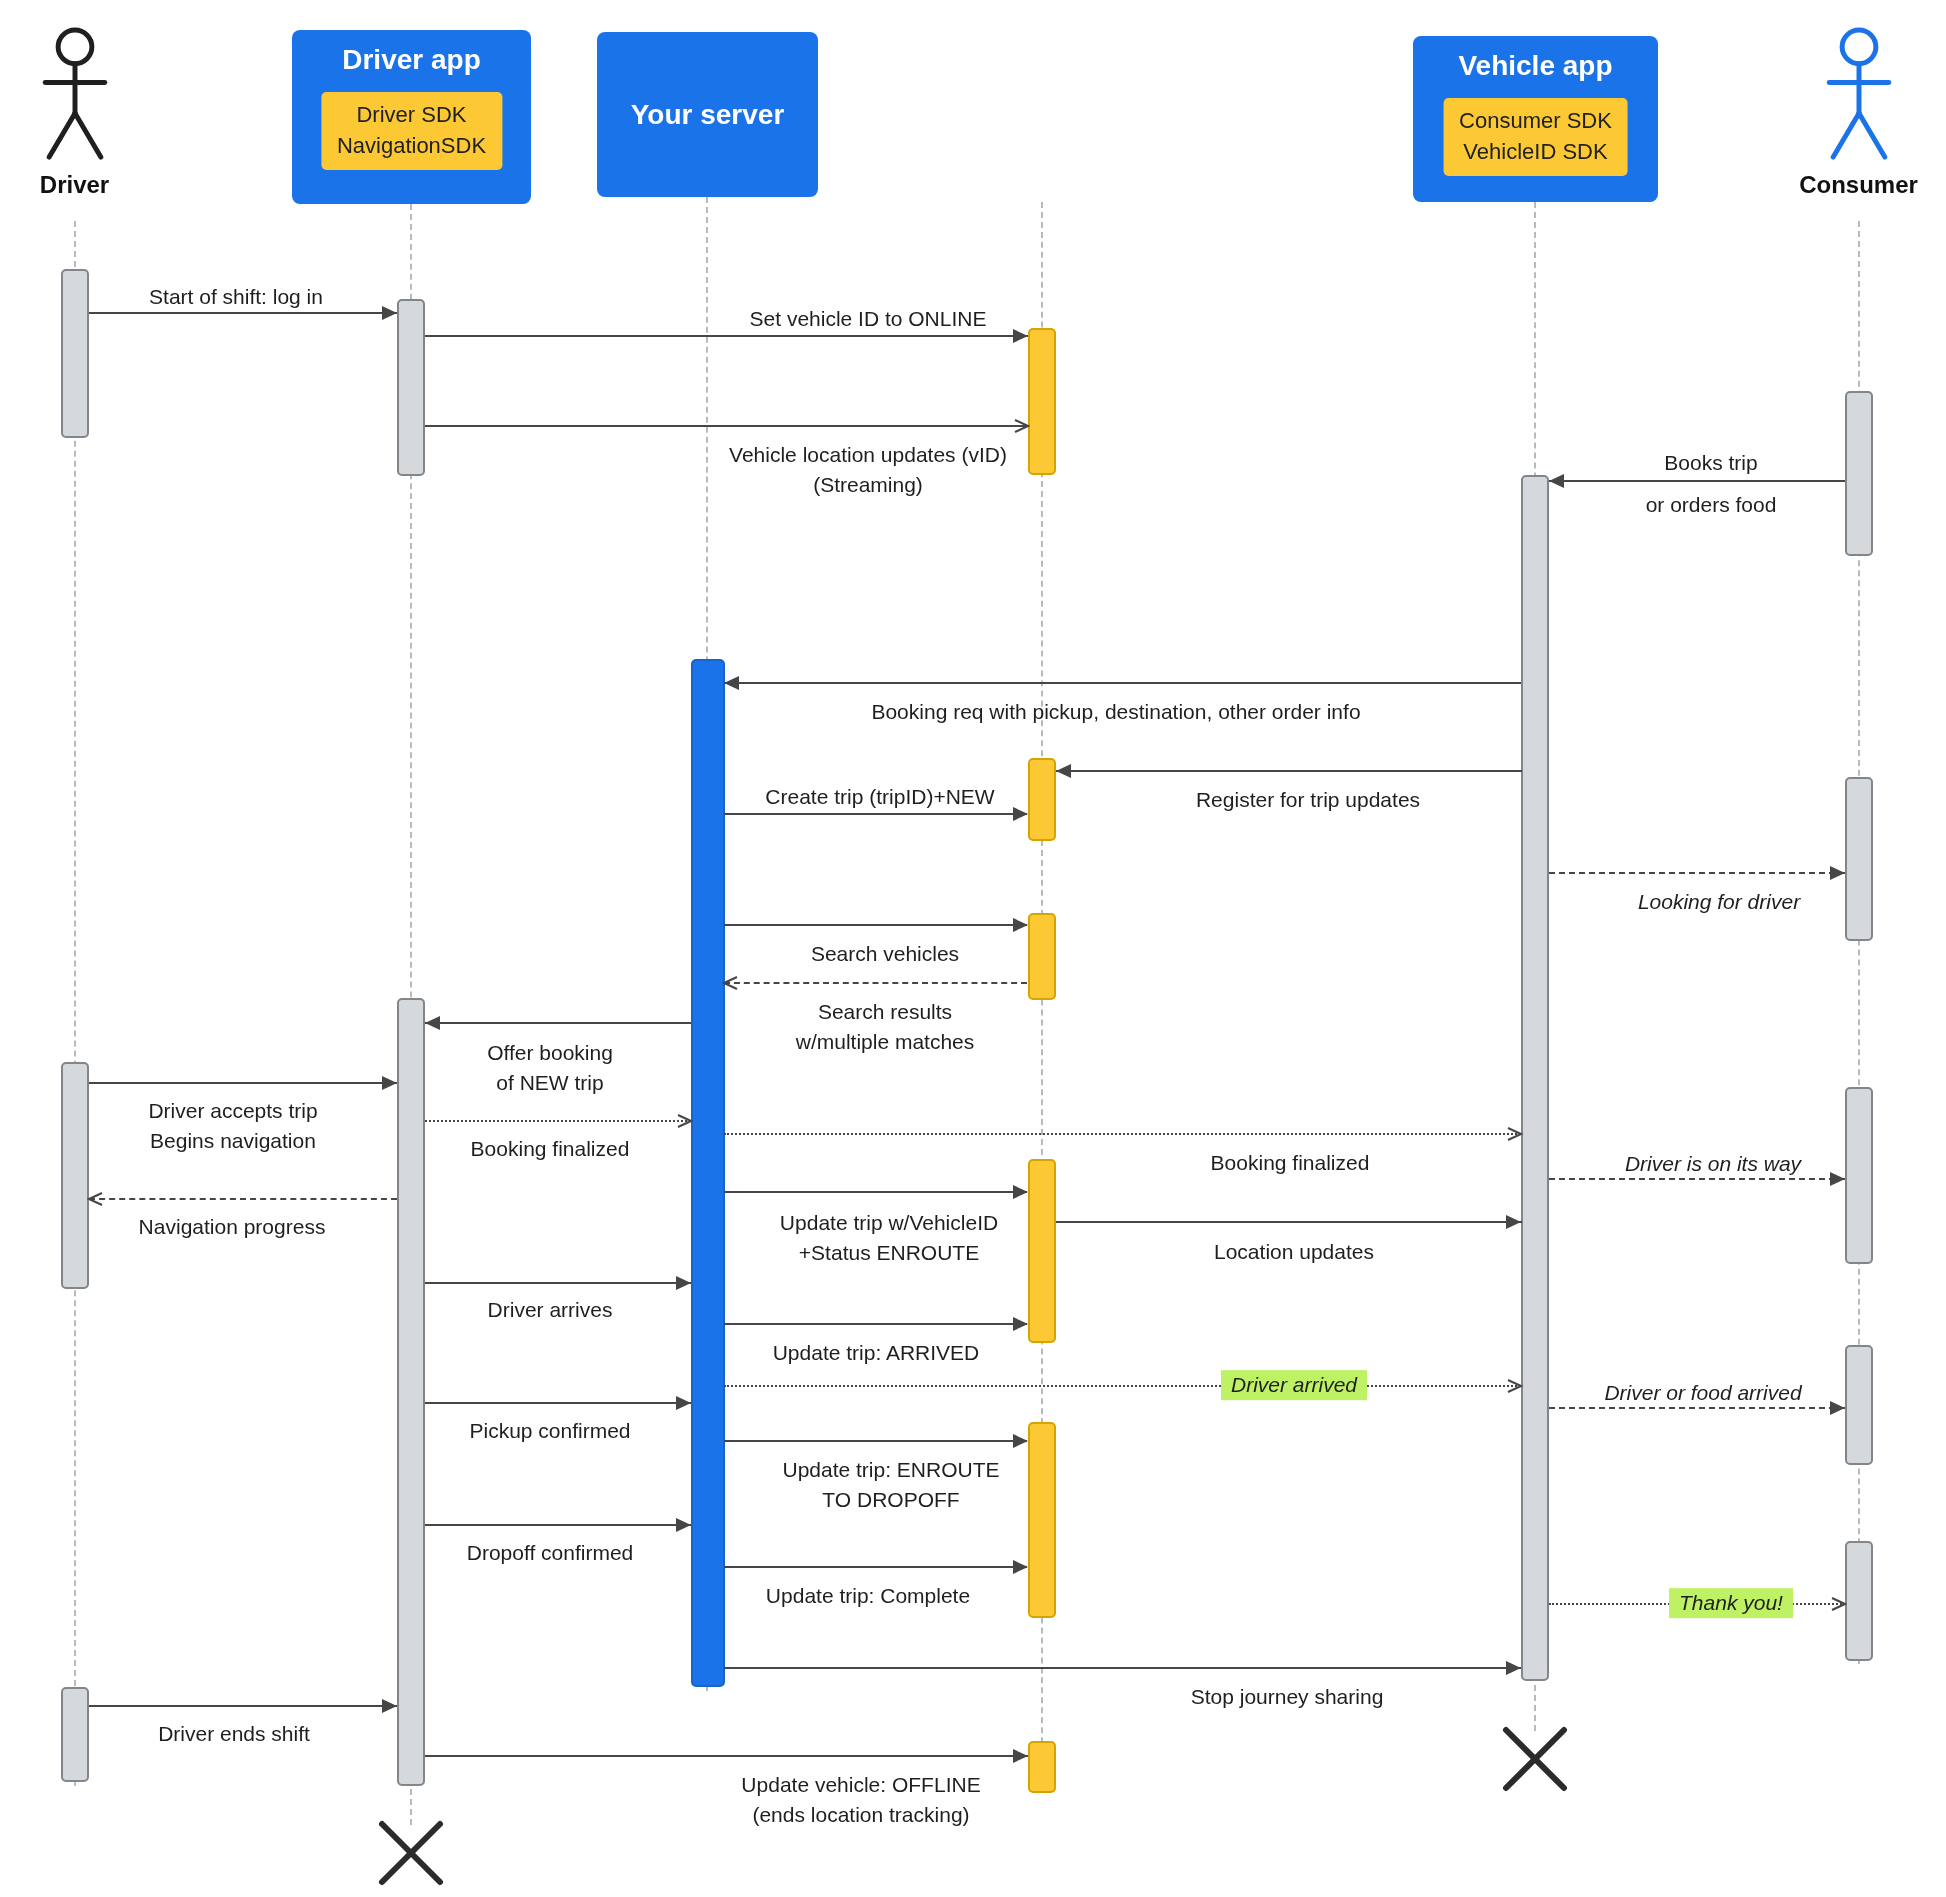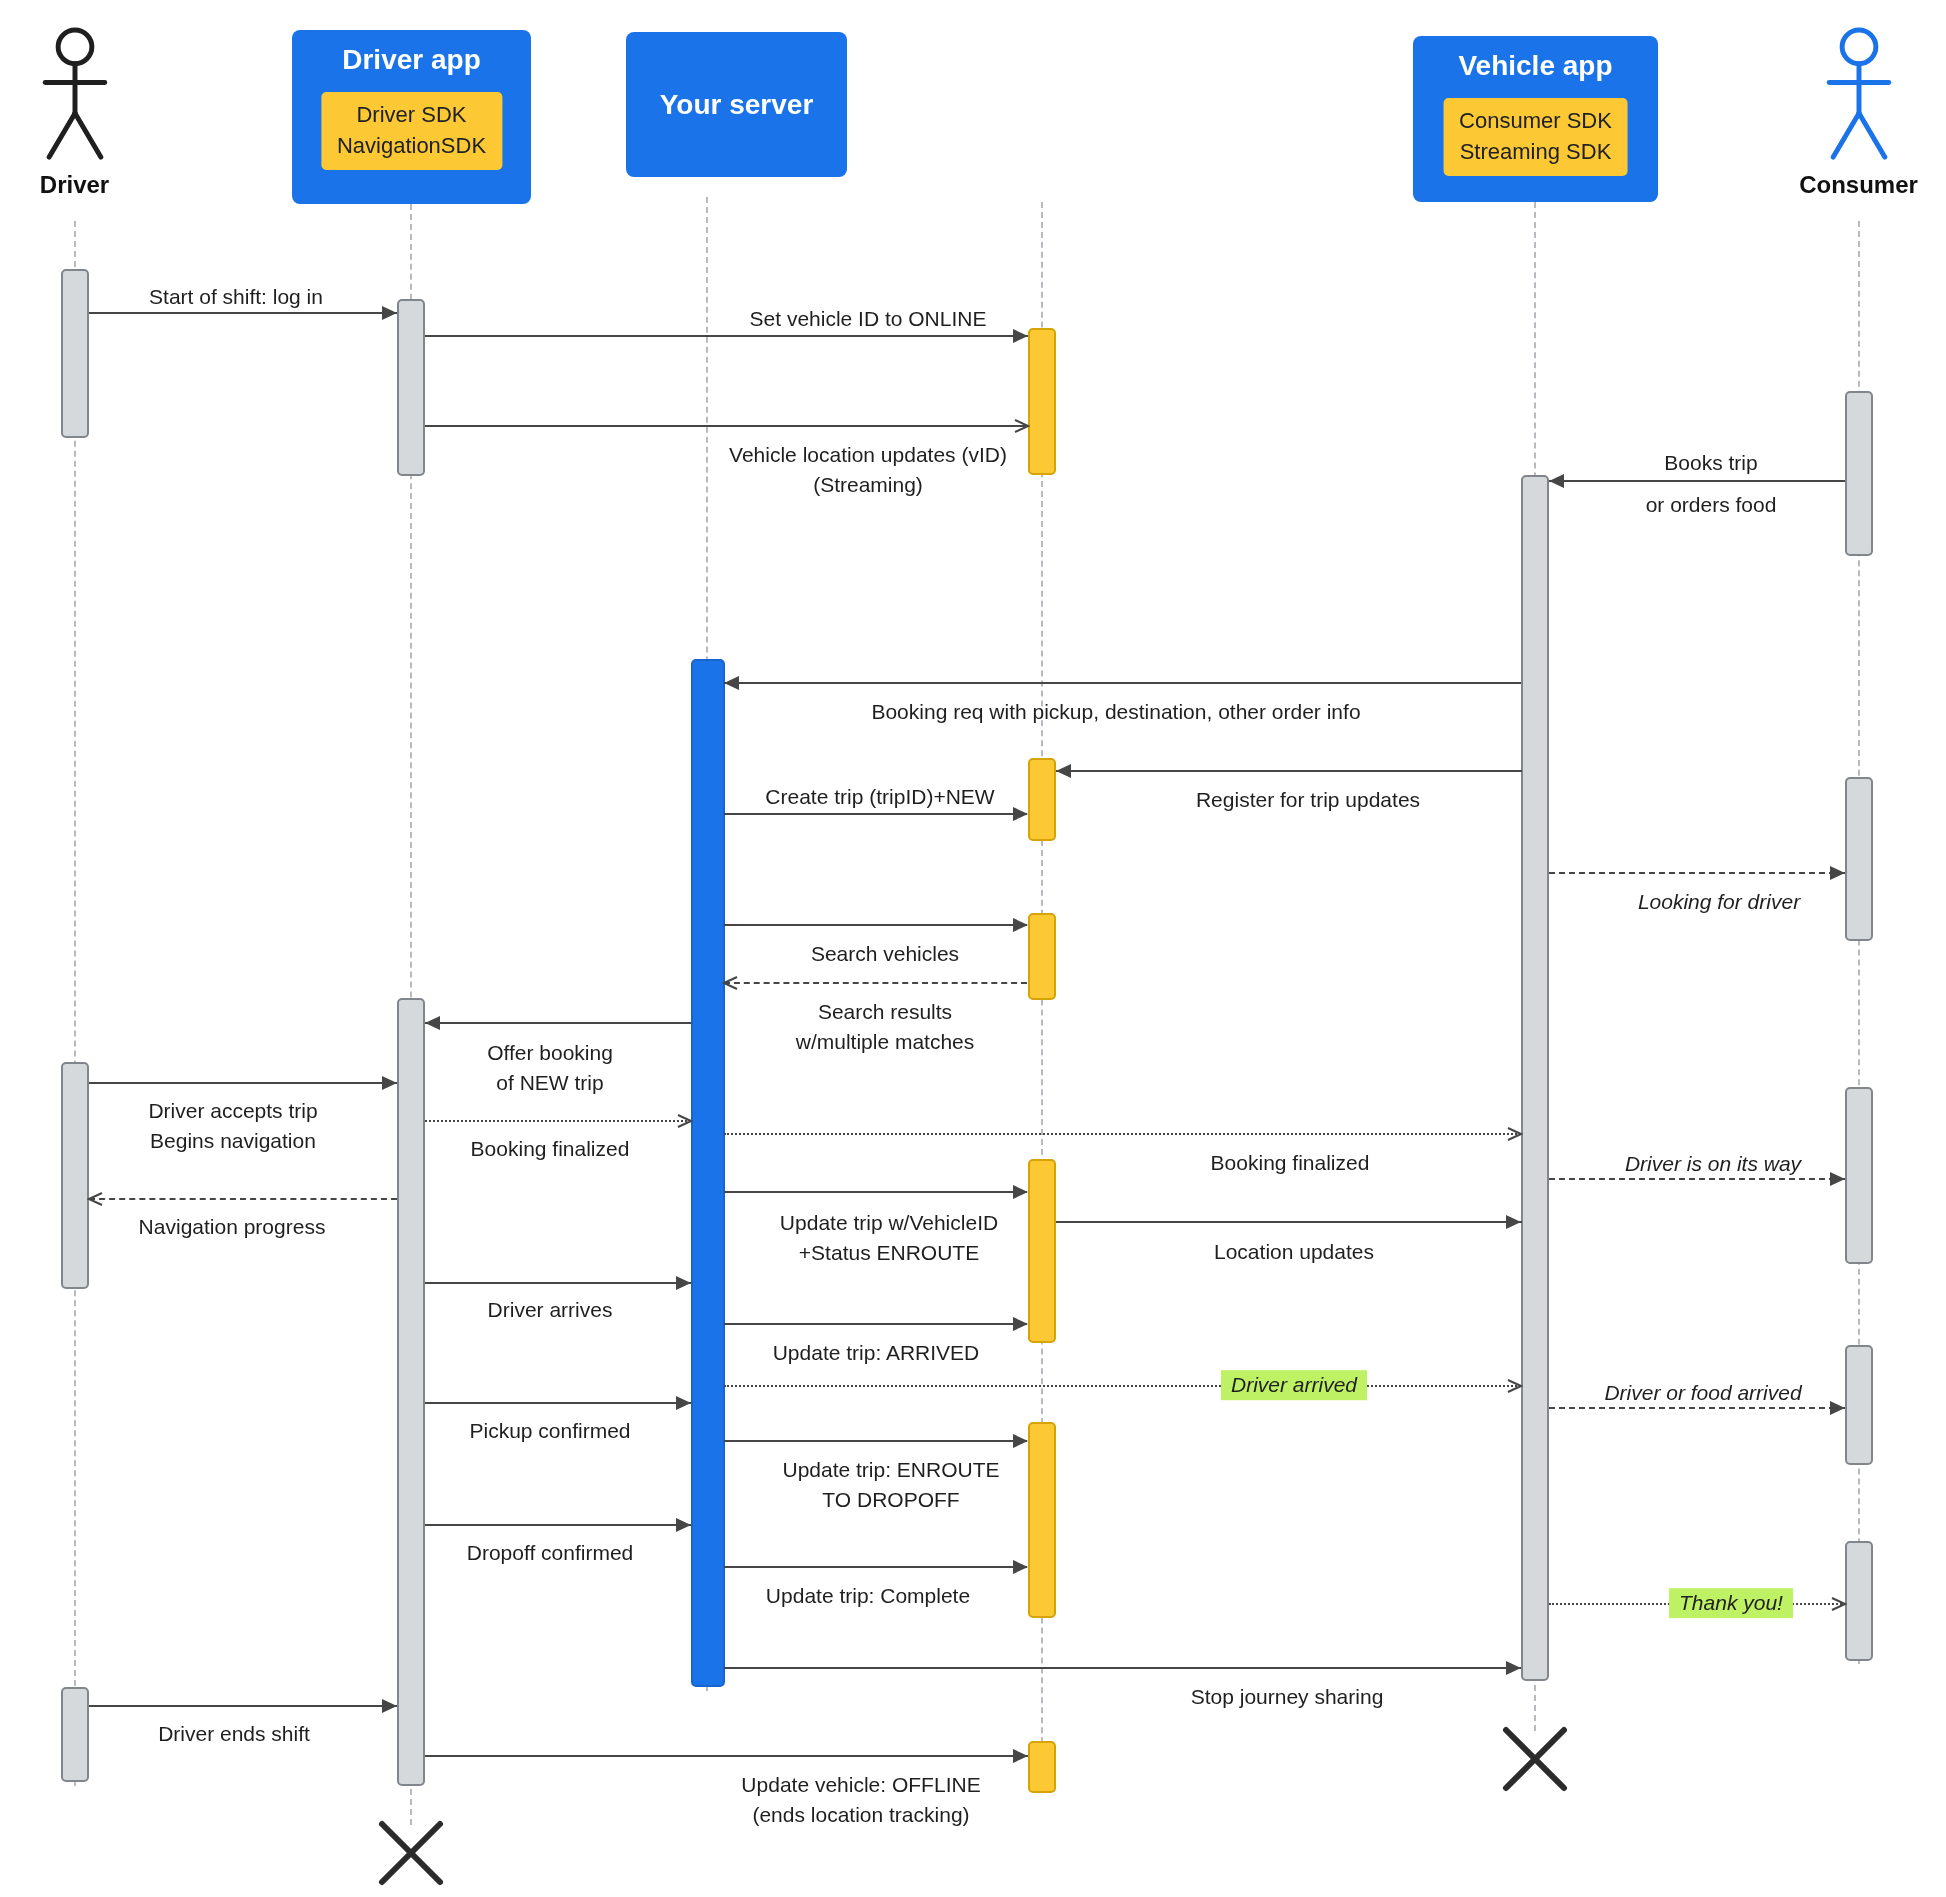--- a/index.html
+++ b/index.html
@@ -59,30 +59,30 @@
   </div>
 
   <div class="pbox blue top-title" style="left:292px;top:30px;width:239px;height:174px;">
     <div class="pbox-title">Driver app</div>
     <div class="sdkbox">
       <div>Driver SDK</div>
       <div>NavigationSDK</div>
     </div>
   </div>
 
-  <div class="pbox blue center-title" style="left:626px;top:32px;width:221px;height:145px;">
+  <div class="pbox blue center-title" style="left:597px;top:32px;width:221px;height:165px;">
     <div class="pbox-title">Your server</div>
   </div>
 
 
   <div class="pbox blue top-title" style="left:1413px;top:36px;width:245px;height:166px;">
     <div class="pbox-title">Vehicle app</div>
     <div class="sdkbox">
       <div>Consumer SDK</div>
-      <div>Streaming SDK</div>
+      <div>VehicleID SDK</div>
     </div>
   </div>
 
   <div class="actor" style="left:1799px;top:26px;">
     <svg width="84" height="137" viewBox="0 0 84 138" style="display:block;margin:0 auto;">
       <g stroke="#1a73e8" stroke-width="5" fill="none" stroke-linecap="round">
         <circle cx="42" cy="21" r="17"></circle>
         <line x1="42" y1="38" x2="42" y2="88"></line>
         <line x1="12" y1="57" x2="72" y2="57"></line>
         <line x1="42" y1="88" x2="16" y2="132"></line>

